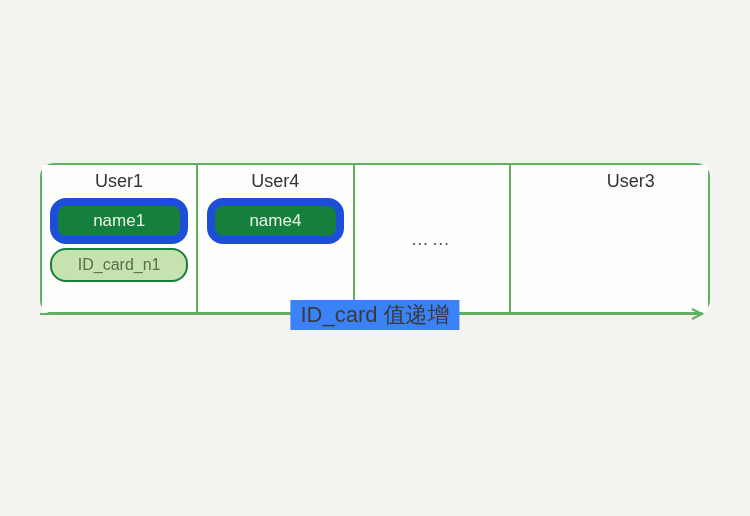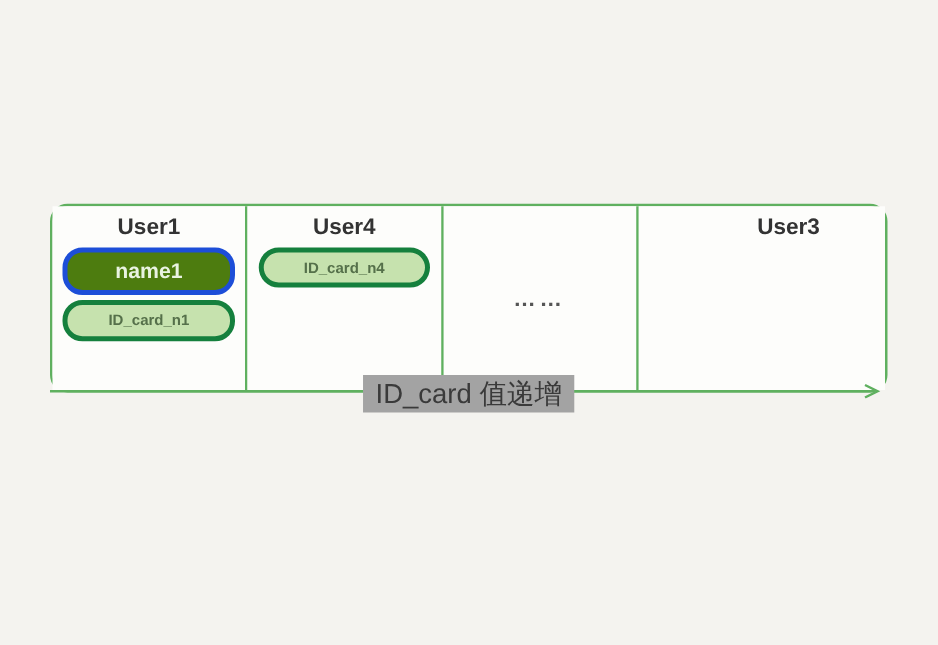--- a/index.html
+++ b/index.html
@@ -13,21 +13,20 @@
   }
   .row {
     position: absolute;
     top: 163px;
     left: 40px;
     width: 670px;
     height: 151px;
     display: flex;
     border: 2px solid #5fb05f;
     border-radius: 14px;
-    font-weight: bold;
   }
   .cell {
     flex: 1 1 0;
     border-right: 2px solid #5fb05f;
     display: flex;
     flex-direction: column;
     align-items: center;
     justify-content: flex-start;
     padding: 6px 4px 4px 4px;
     background: #fdfdfb;
@@ -48,65 +47,65 @@
     width: 94%;
     border-radius: 16px;
     text-align: center;
     padding: 5px 2px;
     margin-bottom: 4px;
     font-size: 17px;
     line-height: 1.2;
     white-space: nowrap;
   }
   .pill.dark {
-    background: #4d7c0f;
-    border: 4px solid #1d4ed8;
+    background: #15803d;
+    border: 8px solid #1d4ed8;
     color: #e9f3e1;
   }
   .pill.light {
     background: #c6e2ae;
-    border: 4px solid #15803d;
+    border: 2px solid #15803d;
     color: #55704a;
-    font-size: 12px;
+    font-size: 16px;
   }
   .arrow-wrap {
     position: absolute;
     top: 306px;
     left: 40px;
     width: 670px;
     height: 60px;
   }
   .arrow-line {
     width: 100%;
     height: 12px;
   }
   .arrow-label {
     position: absolute;
     top: -6px;
     left: 50%;
     transform: translateX(-50%);
-    background: #a3a3a3;
+    background: #3b82f6;
     padding: 0 10px;
     font-size: 22px;
     color: #3a3a3a;
     white-space: nowrap;
   }
 </style>
 </head>
 <body>
 
 <div class="row">
   <div class="cell">
     <div class="user-label">User1</div>
     <div class="pill dark">name1</div>
     <div class="pill light">ID_card_n1</div>
   </div>
   <div class="cell">
     <div class="user-label">User4</div>
-    <div class="pill light">ID_card_n4</div>
+    <div class="pill dark">name4</div>
   </div>
   <div class="cell ellipsis">
     <span>……</span>
   </div>
   <div class="cell">
     <div class="user-label">User3</div>
   </div>
 </div>
 
 <div class="arrow-wrap">

